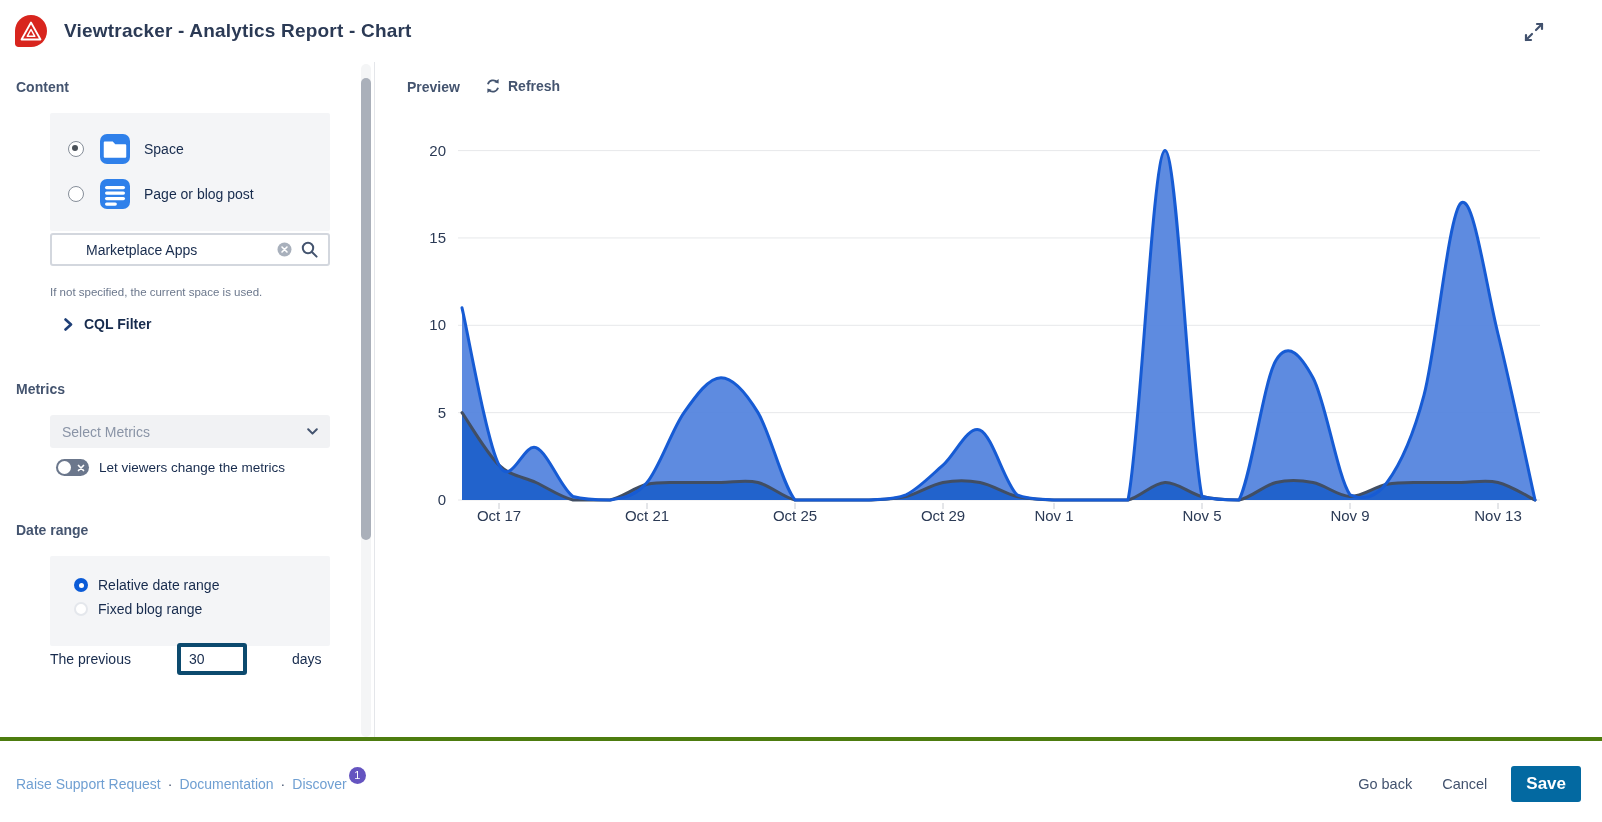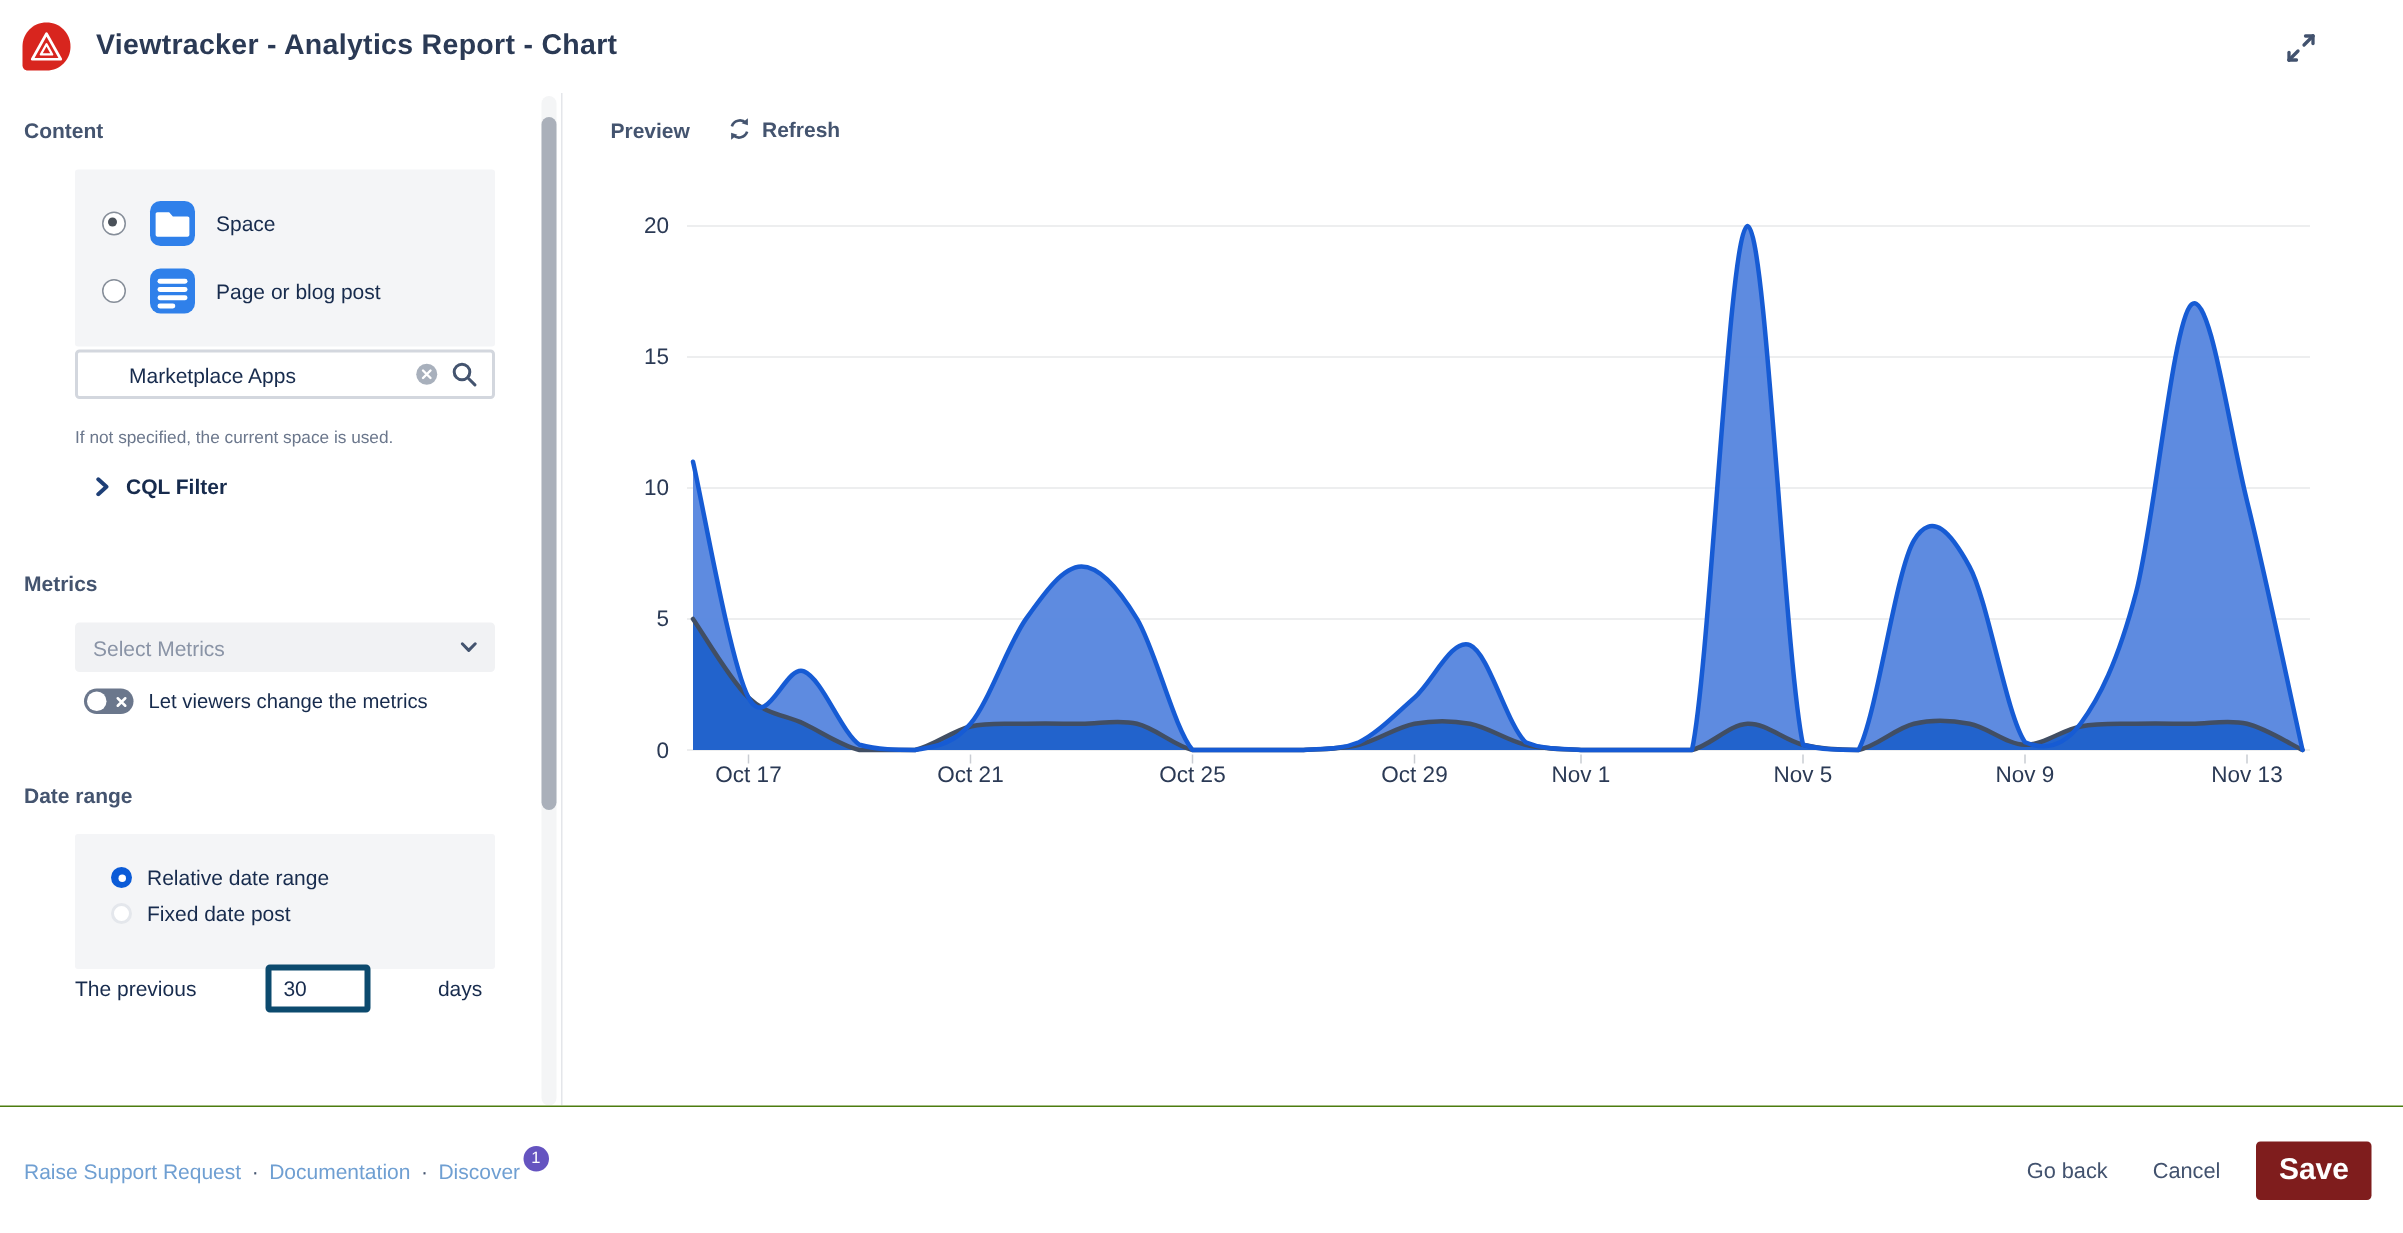--- a/index.html
+++ b/index.html
@@ -64,31 +64,31 @@
   .scroll-thumb{position:absolute;left:361px;top:78px;width:10px;height:462px;background:#aab0ba;border-radius:5px;cursor:pointer;}
   .v-divider{position:absolute;left:374px;top:62px;width:1px;height:675px;background:#e4e6ea;}
 
   
   .preview-lbl{position:absolute;left:407px;top:79px;font-size:14px;font-weight:600;color:#44546F;}
   .refresh-btn{position:absolute;left:485px;top:78px;display:flex;align-items:flex-start;cursor:pointer;}
   .refresh-btn .lbl{margin-left:7px;font-size:14px;font-weight:600;color:#44546F;}
   #chart-svg{position:absolute;left:400px;top:70px;}
 
   
-  .footer{position:absolute;top:737px;left:0;width:1602px;height:69px;background:#fff;border-top:1px solid #4d7c0f;box-sizing:border-box;}
+  .footer{position:absolute;top:737px;left:0;width:1602px;height:69px;background:#fff;border-top:4px solid #4d7c0f;box-sizing:border-box;}
   .f-links{position:absolute;left:16px;top:0;height:85px;display:flex;align-items:center;font-size:14px;}
   .f-links a{color:#6f9fd2;text-decoration:none;cursor:pointer;}
   .f-links .dot{color:#44546F;margin:0 7px;}
   .badge{display:inline-block;width:17px;height:17px;border-radius:50%;background:#6554C0;color:#fff;
          font-size:11px;line-height:17px;text-align:center;vertical-align:top;position:relative;top:-8px;margin-left:2px;}
   .f-actions{position:absolute;right:21px;top:0;height:85px;display:flex;align-items:center;}
   .btn-subtle{background:none;border:none;font-family:inherit;font-size:14.5px;color:#42526E;cursor:pointer;padding:6px 10px;}
   .btn-subtle + .btn-subtle{margin-left:10px;}
-  .btn-primary{margin-left:14px;background:#7f1d1d;border:none;border-radius:3px;color:#fff;
-         font-family:inherit;font-size:20px;font-weight:600;padding:8px 15px;cursor:pointer;}
+  .btn-primary{margin-left:14px;background:#0369a1;border:none;border-radius:3px;color:#fff;
+         font-family:inherit;font-size:17px;font-weight:600;padding:8px 15px;cursor:pointer;}
 </style>
 </head>
 <body>
 
 <div id="app">
 
   <div class="header">
     <svg class="logo" viewBox="0 0 34 34">
       <path d="M17 1 C26 1 33 8 33 17 C33 26 26 33 17 33 L4.5 33 C2.5 33 1 31.5 1 29.5 L1 17 C1 8 8 1 17 1 Z" fill="#d8251e"></path>
       <path d="M17 8.5 L26.5 25.5 H7.5 Z" fill="none" stroke="#fff" stroke-width="1.8" stroke-linejoin="round"></path>
@@ -171,21 +171,21 @@
 
   <div class="section-label" style="top:522px">Date range</div>
 
   <div class="panel" style="top:556px;height:73px;padding-top:17px">
     <div class="dr-row">
       <span class="dr-radio sel"></span>
       <span class="lbl">Relative date range</span>
     </div>
     <div class="dr-row">
       <span class="dr-radio unsel"></span>
-      <span class="lbl">Fixed date post</span>
+      <span class="lbl">Fixed blog range</span>
     </div>
   </div>
 
   <div class="prev-row">
     <span class="txt">The previous</span>
     <input type="text" value="30" style="">
     <span class="suf">days</span>
   </div>
 
   <div class="scroll-track"></div>

